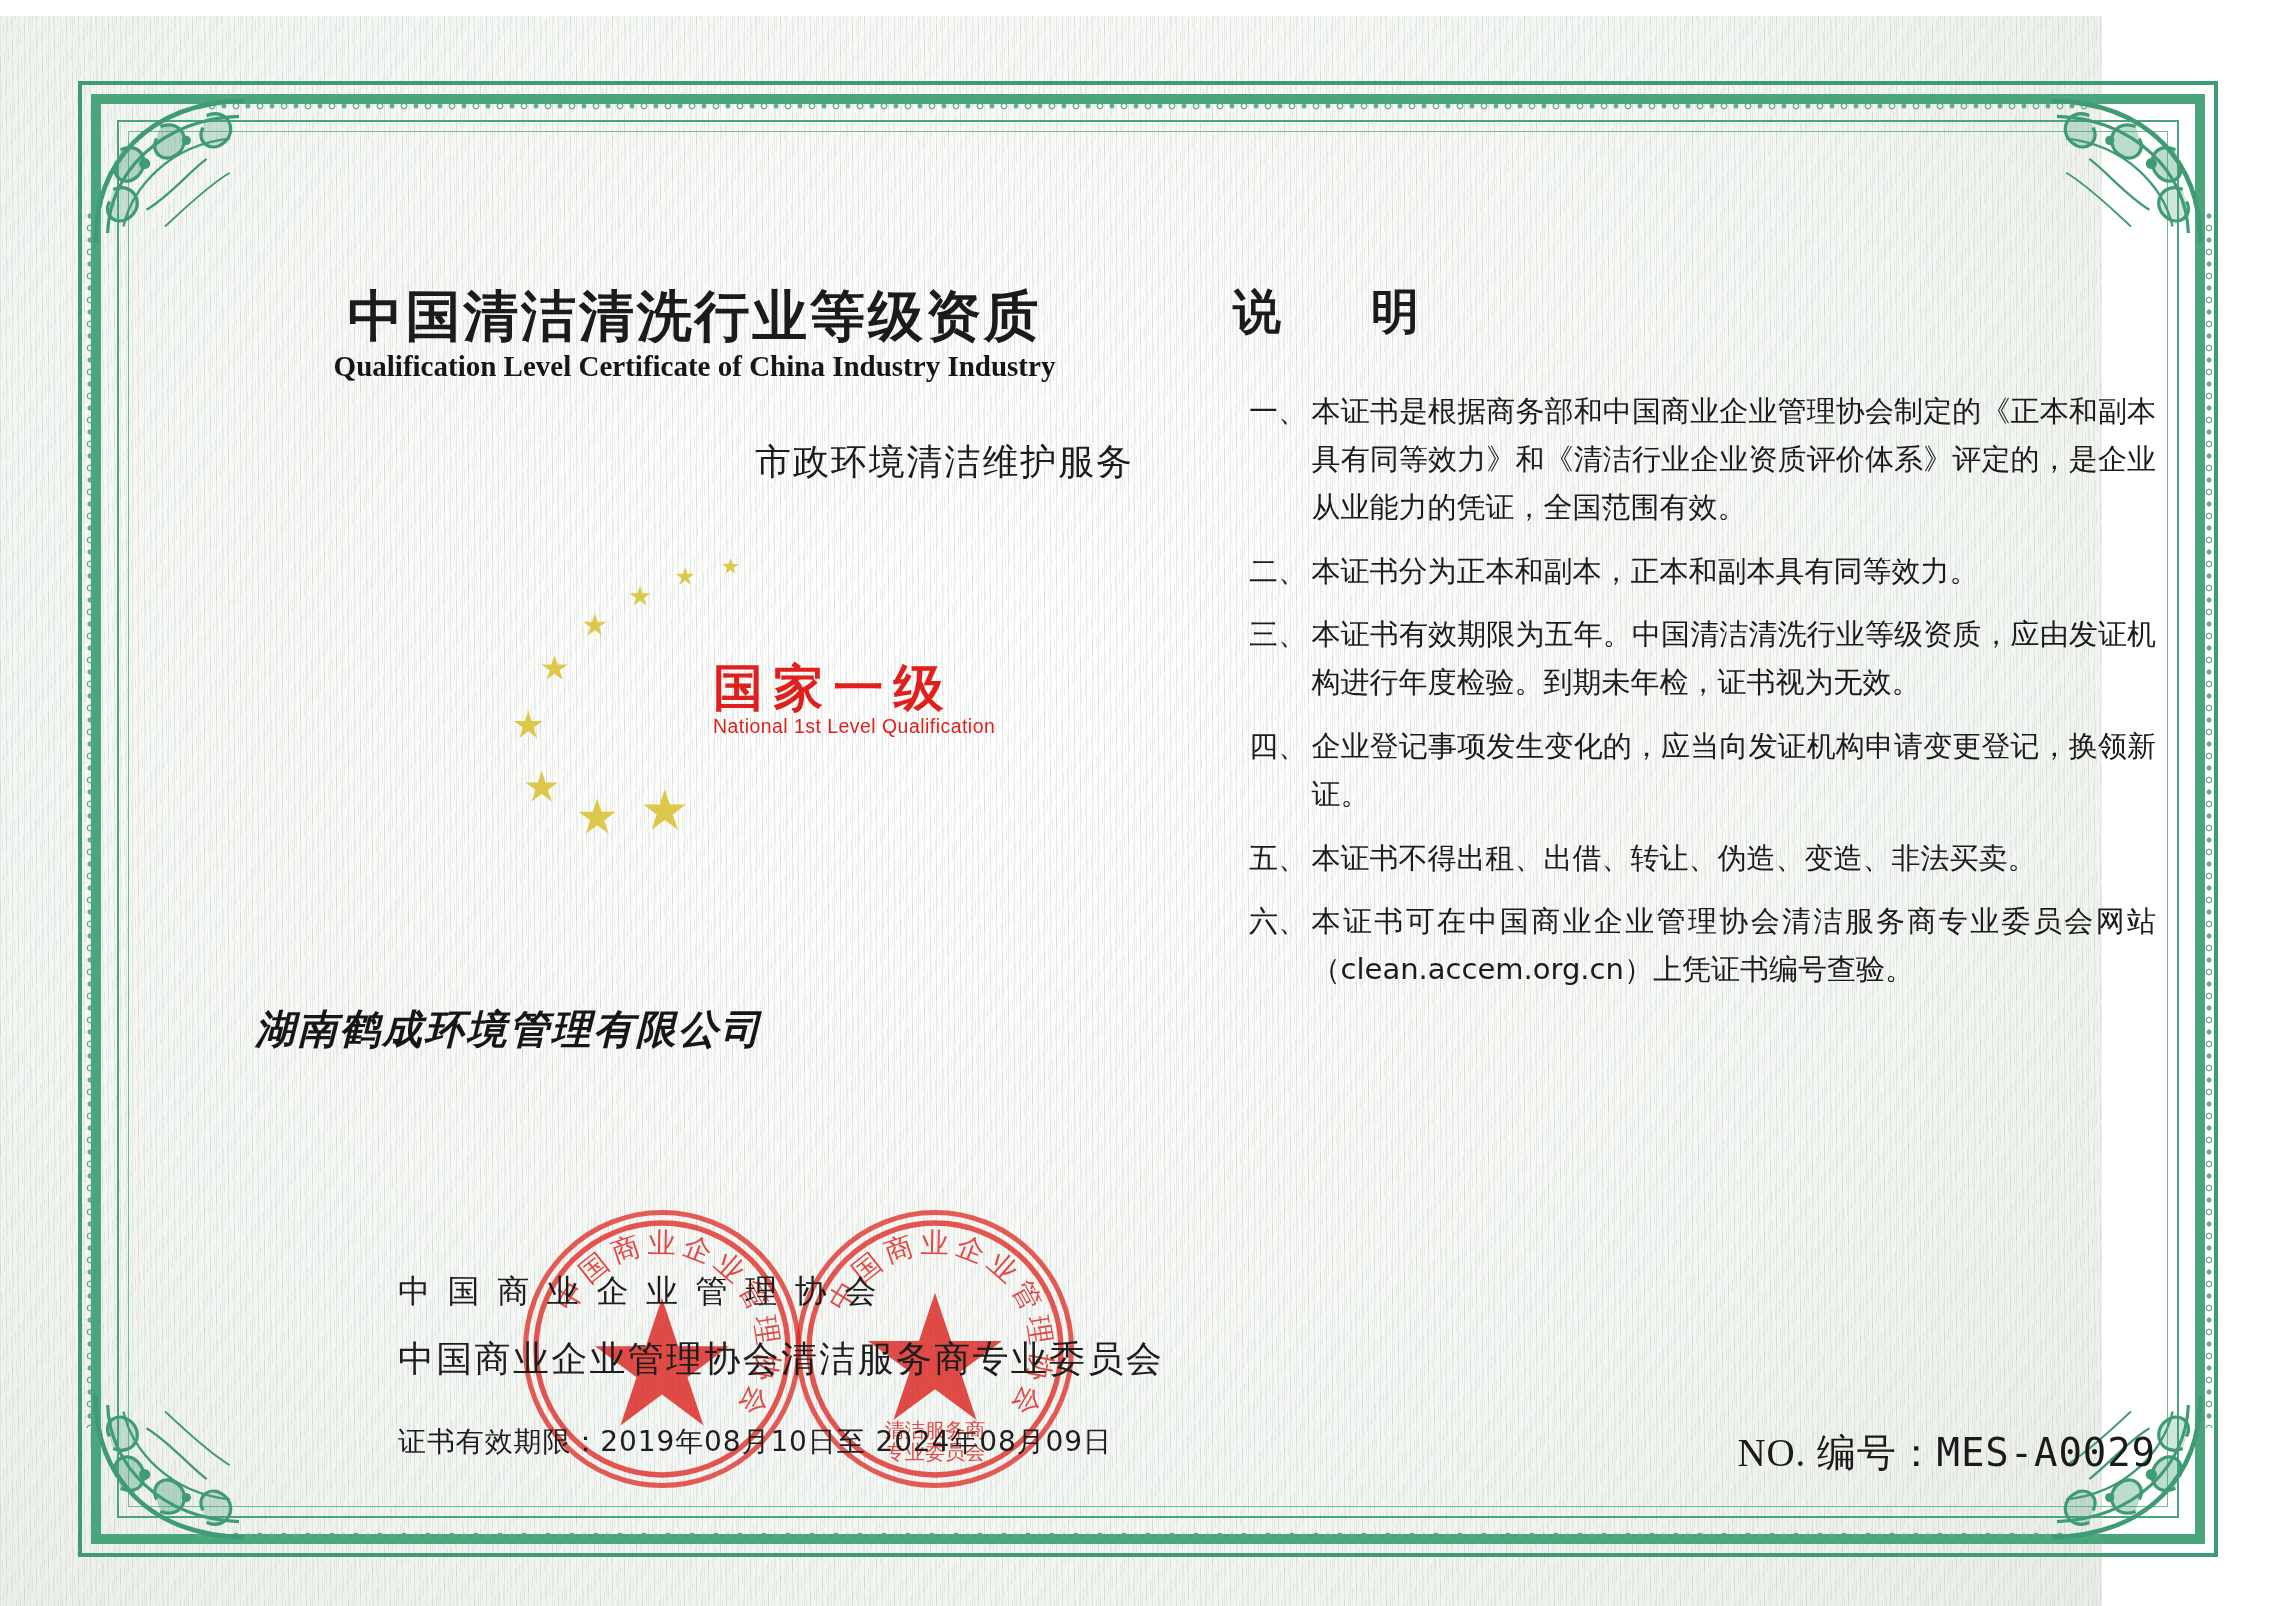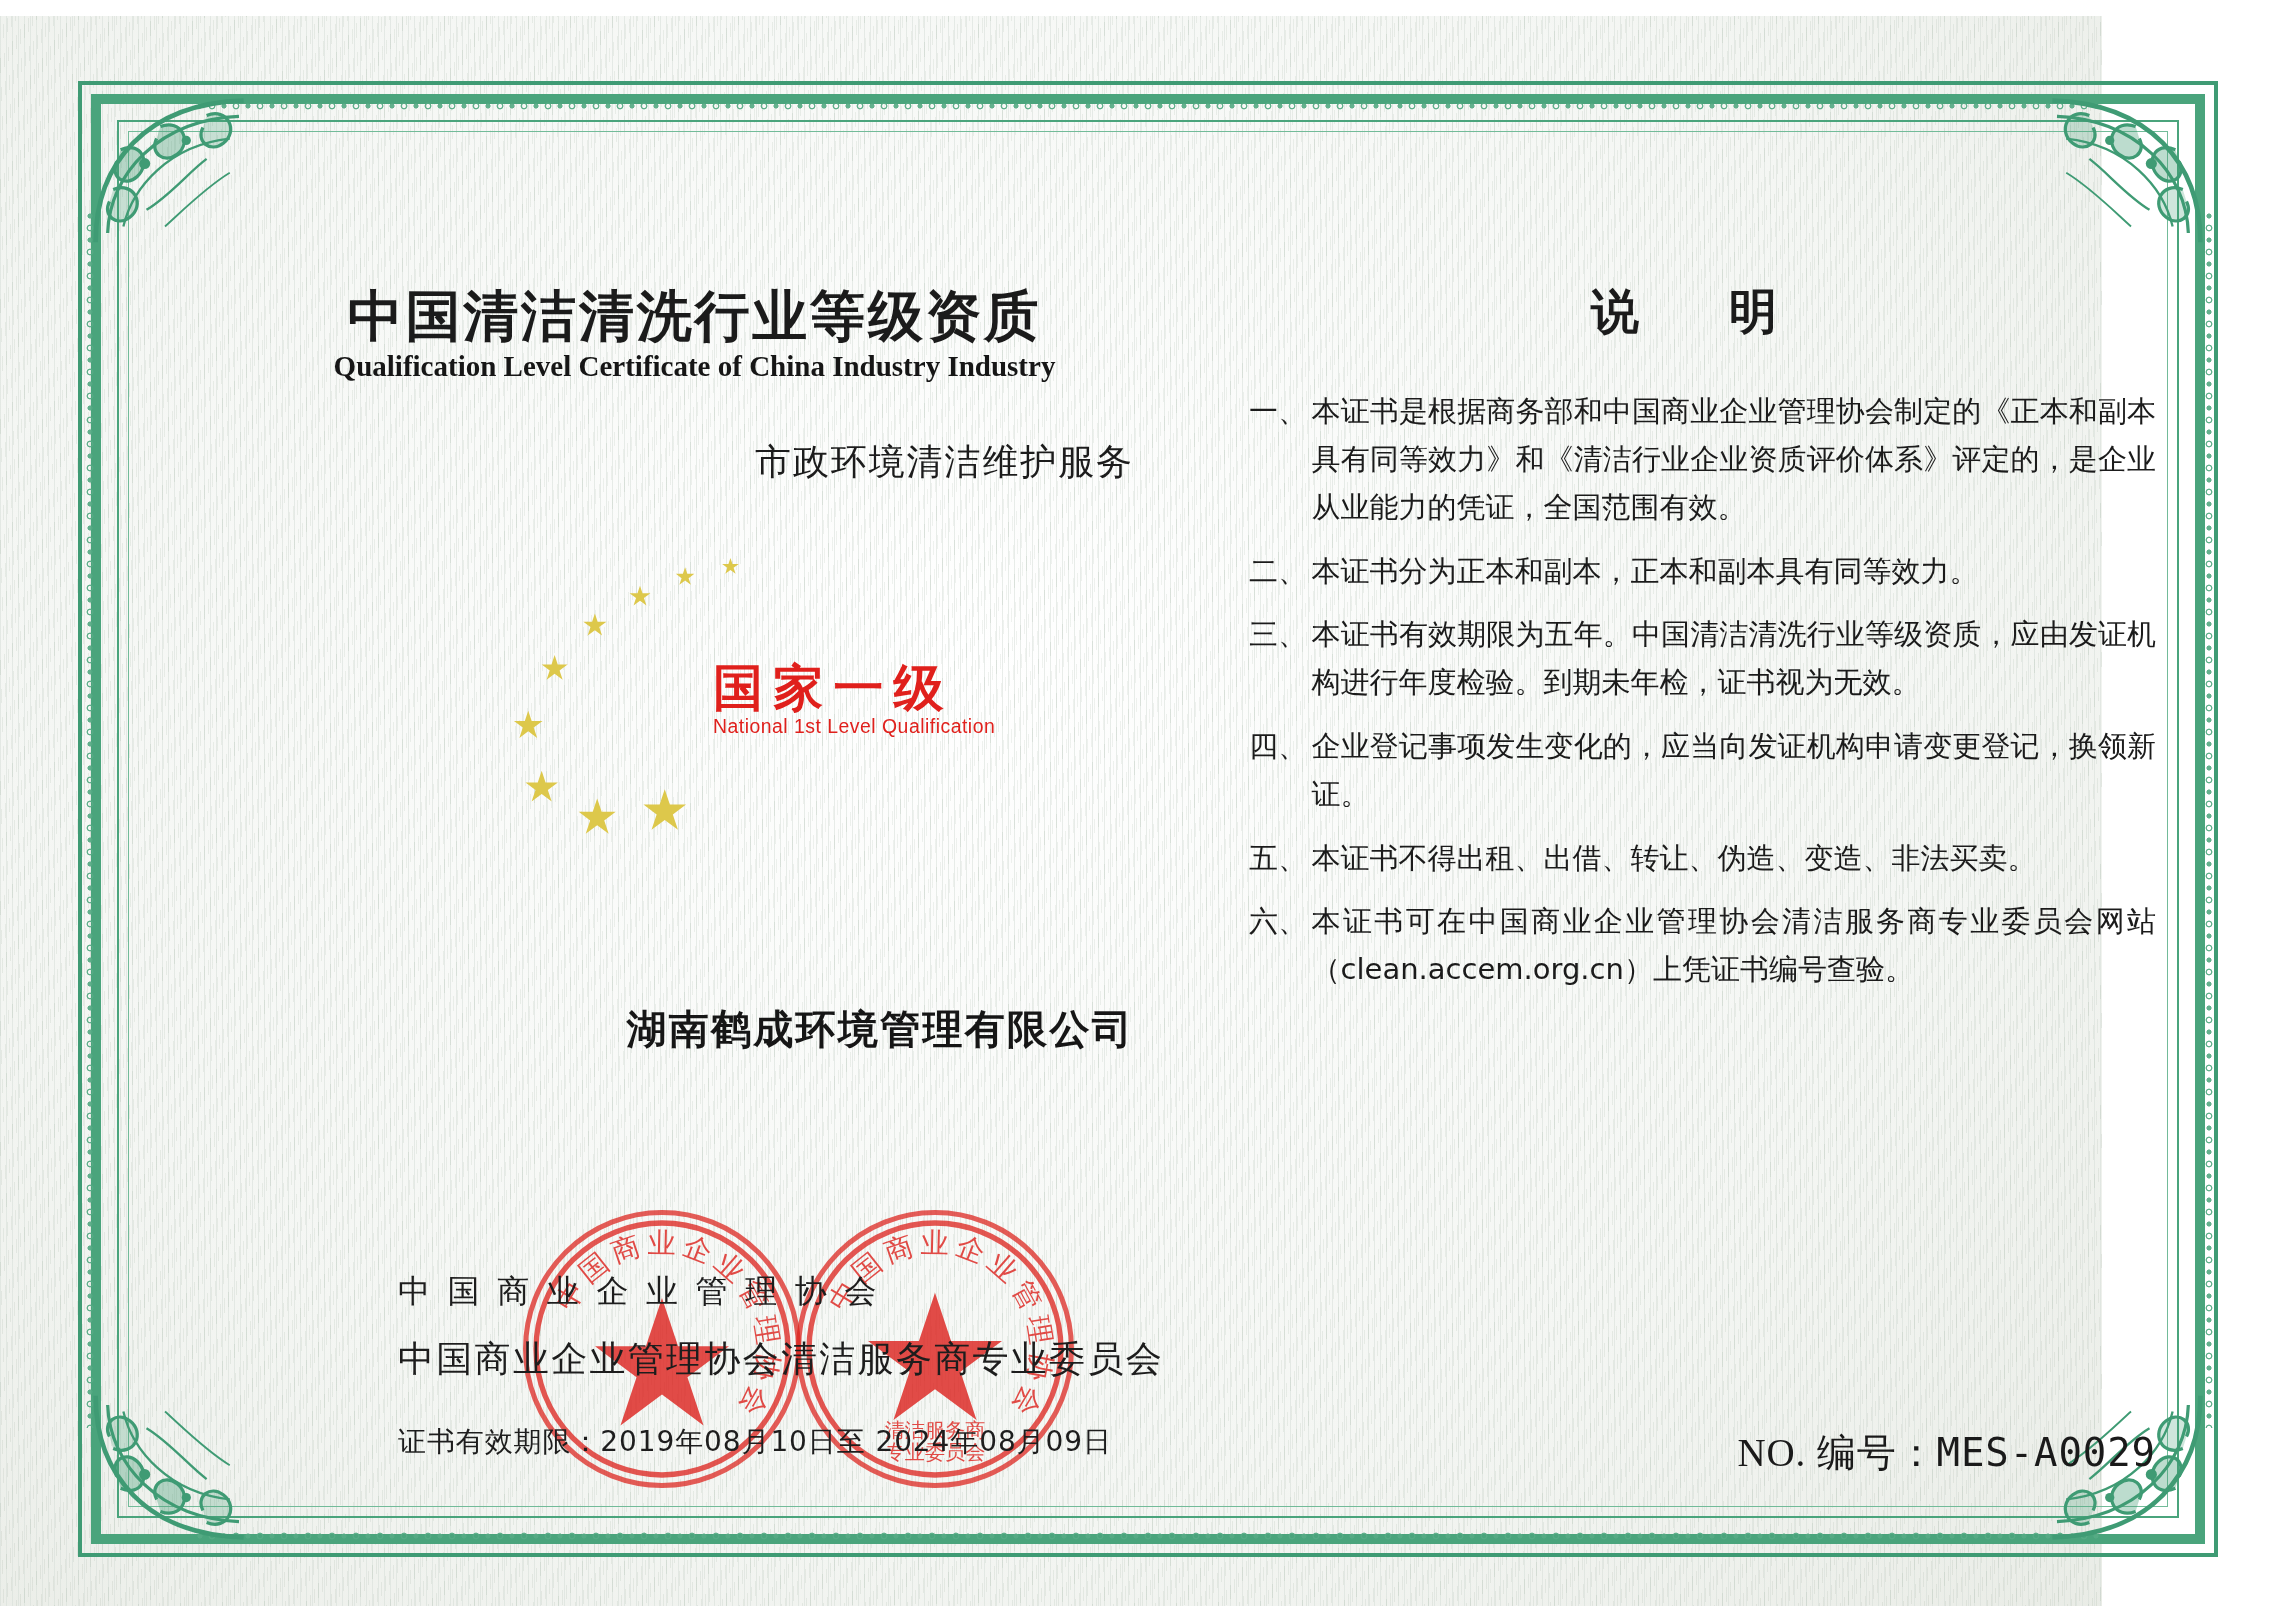--- a/index.html
+++ b/index.html
@@ -192,25 +192,26 @@
     font-size: 19.4px;
     letter-spacing: 0.5px;
     color: #e0201c;
     white-space: nowrap;
   }
 
   #company {
     position: absolute;
     left: 116px; top: 856px;
     width: 879px;
-    text-align: right;
+    text-align: left;
     font-weight: 700;
     font-size: 40px;
     letter-spacing: 2.3px;
     color: #161616;
+    font-style: italic;
   }
 
   #issuer1 {
     position: absolute;
     left: 259px; top: 1124px;
     font-weight: 400;
     font-size: 32px;
     letter-spacing: 17.6px;
     color: #1d1d1d;
     white-space: nowrap;
@@ -248,21 +249,20 @@
   
   #right {
     position: absolute;
     left: 1073px; top: 0;
     width: 944px; height: 1346px;
   }
   #notes-title {
     position: absolute;
     left: 0; top: 134px;
     width: 944px;
-    text-align: center;
     font-weight: 700;
     font-size: 48px;
     letter-spacing: 21px;
     color: #1b1b1b;
     text-indent: 21px;
   }
   #notes {
     position: absolute;
     left: 37px; top: 241px;
     width: 907px;

